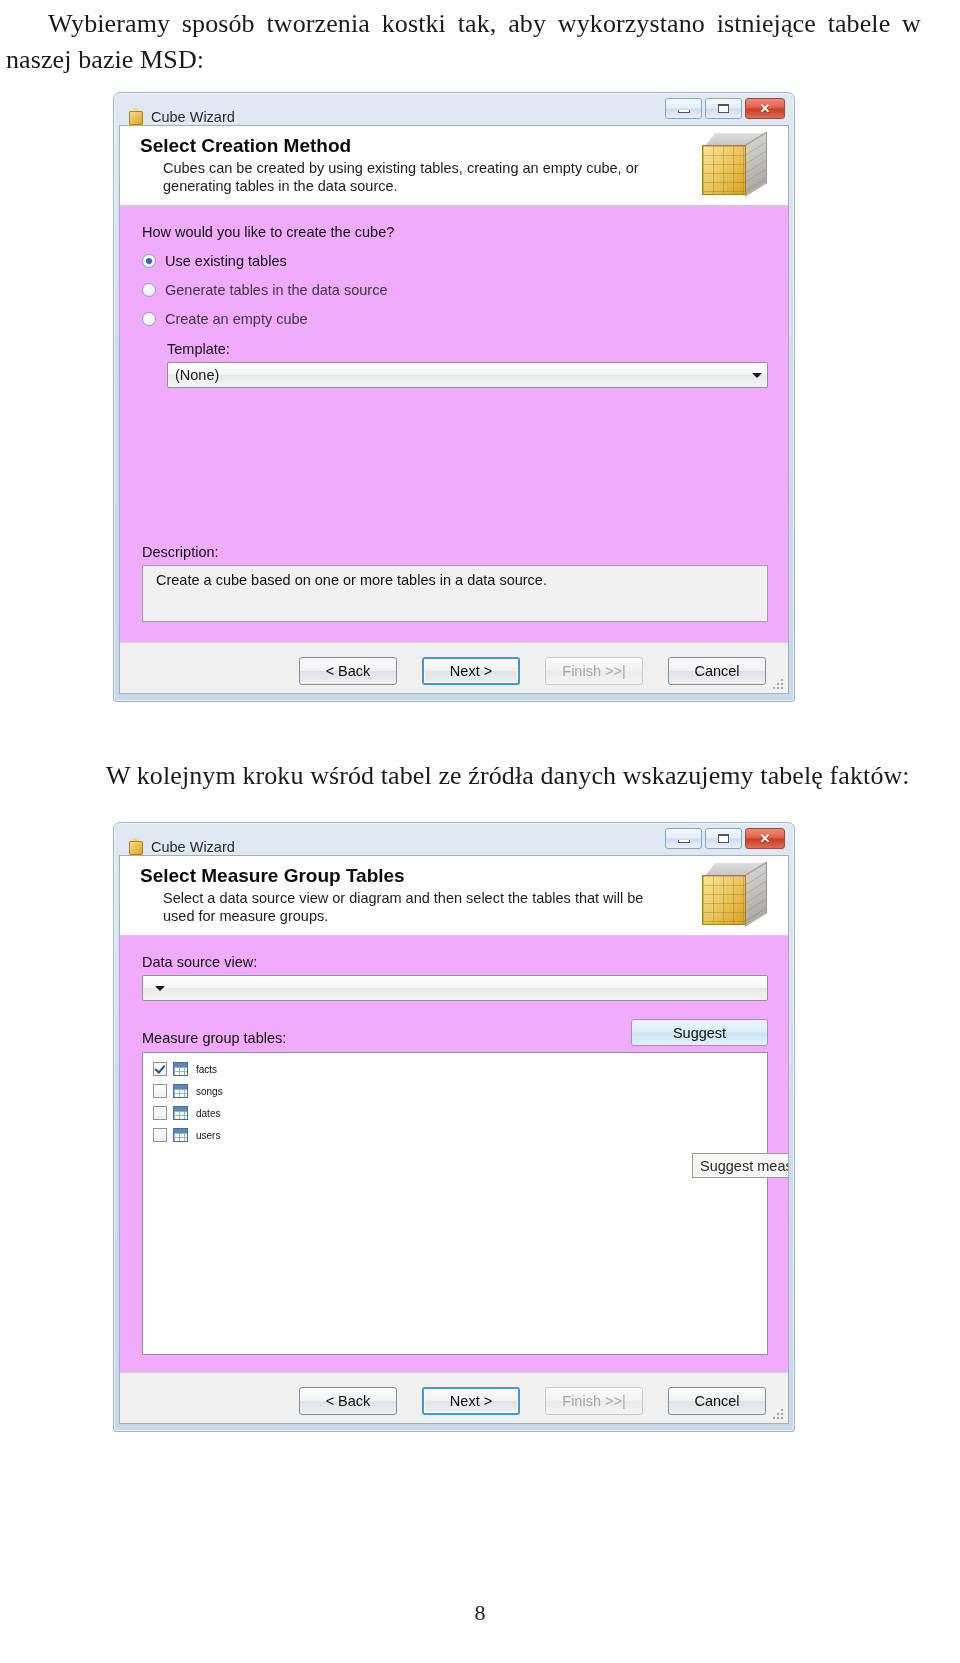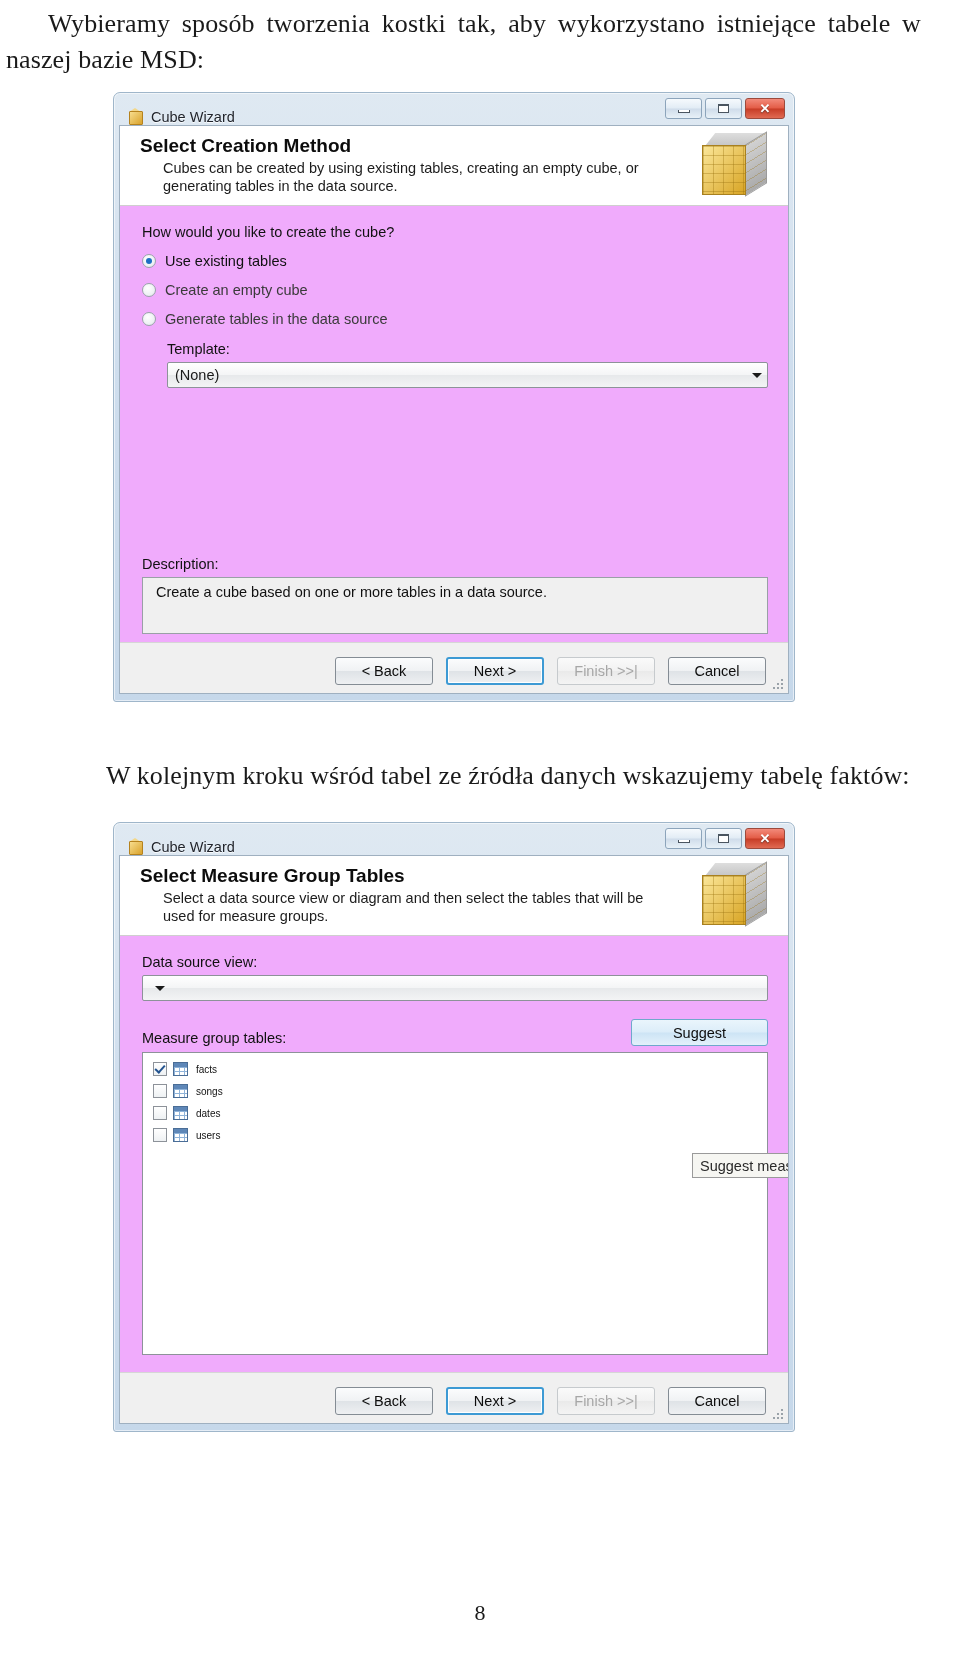--- a/index.html
+++ b/index.html
@@ -301,21 +301,21 @@
 
   
   .dlg-footer {
     height: 57px;
     border-top: 1px solid #d6d6d6;
     background: #f0f0f0;
     display: flex;
     align-items: center;
     justify-content: flex-end;
     padding-right: 22px;
-    gap: 13px;
+    gap: 25px;
     box-sizing: border-box;
   }
   .btn {
     width: 98px;
     height: 28px;
     border: 1px solid #848c94;
     border-radius: 3px;
     background: linear-gradient(to bottom, #fbfcfd 0%, #f0f2f4 48%, #dfe3e7 52%, #eef0f2 100%);
     font-size: 14.5px;
     color: #0d0d0d;
@@ -483,39 +483,39 @@
     <div class="dlg-content">
       <div class="lbl">How would you like to create the cube?</div>
 
       <div class="radio-row">
         <span class="radio checked"></span>
         <span class="radio-label">Use existing tables</span>
       </div>
 
       <div class="radio-row">
         <span class="radio"></span>
-        <span class="radio-label dim">Create an empty cube</span>
+        <span class="radio-label dim">Generate tables in the data source</span>
       </div>
 
       <div class="radio-row">
         <span class="radio"></span>
-        <span class="radio-label dim">Generate tables in the data source</span>
+        <span class="radio-label dim">Create an empty cube</span>
       </div>
 
       <div class="sub-group">
         <div class="lbl">Template:</div>
         <div class="combo">
           <span class="combo-value">(None)</span>
           <span class="combo-arrow">
               <span class="caret"></span>
             </span>
         </div>
       </div>
 
-      <div style="position:absolute; left:22px; right:20px; bottom:8px;">
+      <div style="position:absolute; left:22px; right:20px; bottom:20px;">
         <div class="lbl desc-label">Description:</div>
         <div class="desc-box">Create a cube based on one or more tables in a data source.</div>
       </div>
     </div>
 
     <div class="dlg-footer">
       <span class="btn">&lt; Back</span>
       <span class="btn default">Next &gt;</span>
       <span class="btn disabled">Finish &gt;&gt;|</span>
       <span class="btn">Cancel</span>

